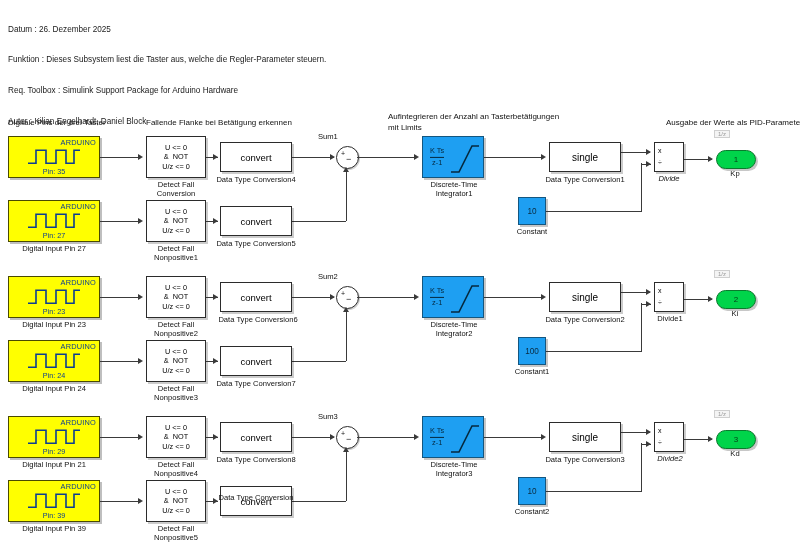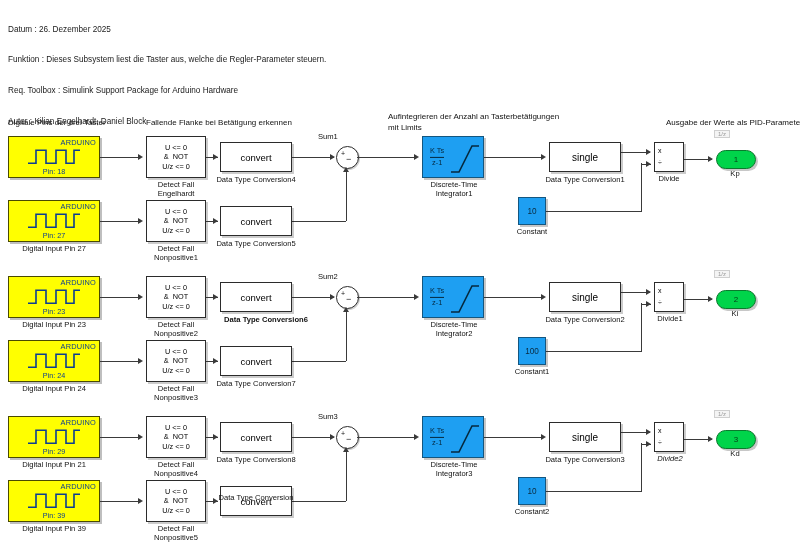--- a/index.html
+++ b/index.html
@@ -89,30 +89,30 @@
   <div class="ann" style="left:146px;top:118px;">Fallende Flanke bei Betätigung erkennen</div>
   <div class="ann" style="left:388px;top:112px;">Aufintegrieren der Anzahl an Tasterbetätigungen</div>
   <div class="ann" style="left:388px;top:123px;">mit Limits</div>
   <div class="ann" style="left:666px;top:118px;">Ausgabe der Werte als PID-Parameter</div>
 
   <div class="ard" style="left:8px;top:136px;width:92px;height:42px;">
     <span class="brand">ARDUINO</span>
     <svg width="56" height="20" viewBox="0 0 56 20">
       <polyline points="2,17 10,17 10,4 20,4 20,17 30,17 30,4 40,4 40,17 48,17 48,4 54,4" fill="none" stroke="#0b3d91" stroke-width="1.6"></polyline>
     </svg>
-    <span class="pin">Pin: 18</span>
+    <span class="pin">Pin: 35</span>
   </div>
   <div class="blabel" style="left:8px;top:192px;width:92px;margin-top:7px;">Digital Input Pin 26</div>
   <div class="w wh" style="left:100px;top:156.5px;width:40px;"></div>
   <div class="arw" style="left:138px;top:153.6px;"></div>
 
   <div class="wb" style="left:146px;top:136px;width:60px;height:42px;">
     <div class="ml"><span>U &lt;= 0</span><br><span>&amp;  NOT</span><br><span>U/z &lt;= 0</span></div>
   </div>
-  <div class="blabel" style="left:146px;top:180px;width:60px;"><span>Detect Fall</span><br><span>Engelhardt</span></div>
+  <div class="blabel" style="left:146px;top:180px;width:60px;"><span>Detect Fall</span><br><span>Conversion</span></div>
   <div class="w wh" style="left:206px;top:156.5px;width:12px;"></div>
   <div class="arw" style="left:213px;top:153.6px;"></div>
 
   <div class="wb" style="left:220px;top:142px;width:72px;height:30px;">
     <span class="cv">convert</span>
   </div>
   <div class="blabel" style="left:206px;top:175px;width:100px;">Data Type Conversion4</div>
   <div class="w wh" style="left:292px;top:156.5px;width:42px;"></div>
   <div class="arw" style="left:330px;top:153.6px;"></div>
 
@@ -161,21 +161,21 @@
   <div class="w wh" style="left:641px;top:163.5px;width:10px;"></div>
   <div class="arw" style="left:646px;top:160.6px;"></div>
 
   <div class="div" style="left:654px;top:142px;width:30px;height:30px;">
     <span class="px">x</span>
     <span class="pd">÷</span>
   </div>
   <div class="div" style="left:684px;top:142px;width:0;height:0;border:none;box-shadow:none;">
     <span class="zt">1/z</span>
   </div>
-  <div class="blabel" style="left:646px;top:174px;width:46px;">Divide</div>
+  <div class="blabel" style="left:646px;top:174px;width:46px;font-style:italic;">Divide</div>
   <div class="w wh" style="left:684px;top:158.5px;width:28px;"></div>
   <div class="arw" style="left:708px;top:155.6px;"></div>
 
   <div class="outp" style="left:716px;top:150px;width:38px;height:17px;">
     <span>1</span>
   </div>
   <div class="blabel" style="left:716px;top:169px;width:38px;">Kp</div>
 
   <div class="ard" style="left:8px;top:200px;width:92px;height:42px;">
     <span class="brand">ARDUINO</span>
@@ -214,21 +214,21 @@
   <div class="wb" style="left:146px;top:276px;width:60px;height:42px;">
     <div class="ml"><span>U &lt;= 0</span><br><span>&amp;  NOT</span><br><span>U/z &lt;= 0</span></div>
   </div>
   <div class="blabel" style="left:146px;top:320px;width:60px;"><span>Detect Fall</span><br><span>Nonpositive2</span></div>
   <div class="w wh" style="left:206px;top:296.5px;width:12px;"></div>
   <div class="arw" style="left:213px;top:293.6px;"></div>
 
   <div class="wb" style="left:220px;top:282px;width:72px;height:30px;">
     <span class="cv">convert</span>
   </div>
-  <div class="blabel" style="left:216px;top:315px;width:100px;font-weight:bold;">Data Type Conversion6</div>
+  <div class="blabel" style="left:208px;top:315px;width:100px;">Data Type Conversion6</div>
   <div class="w wh" style="left:292px;top:296.5px;width:42px;"></div>
   <div class="arw" style="left:330px;top:293.6px;"></div>
 
   <div class="blabel" style="left:318px;top:272px;width:44px;text-align:left;">Sum2</div>
   <div class="sum" style="left:336px;top:286px;width:21px;height:21px;">
     <span class="p sp">+</span>
     <span class="p sm">−</span>
   </div>
   <div class="w wh" style="left:292px;top:360.5px;width:54px;"></div>
   <div class="w wv" style="left:345.5px;top:312px;height:49px;"></div>

